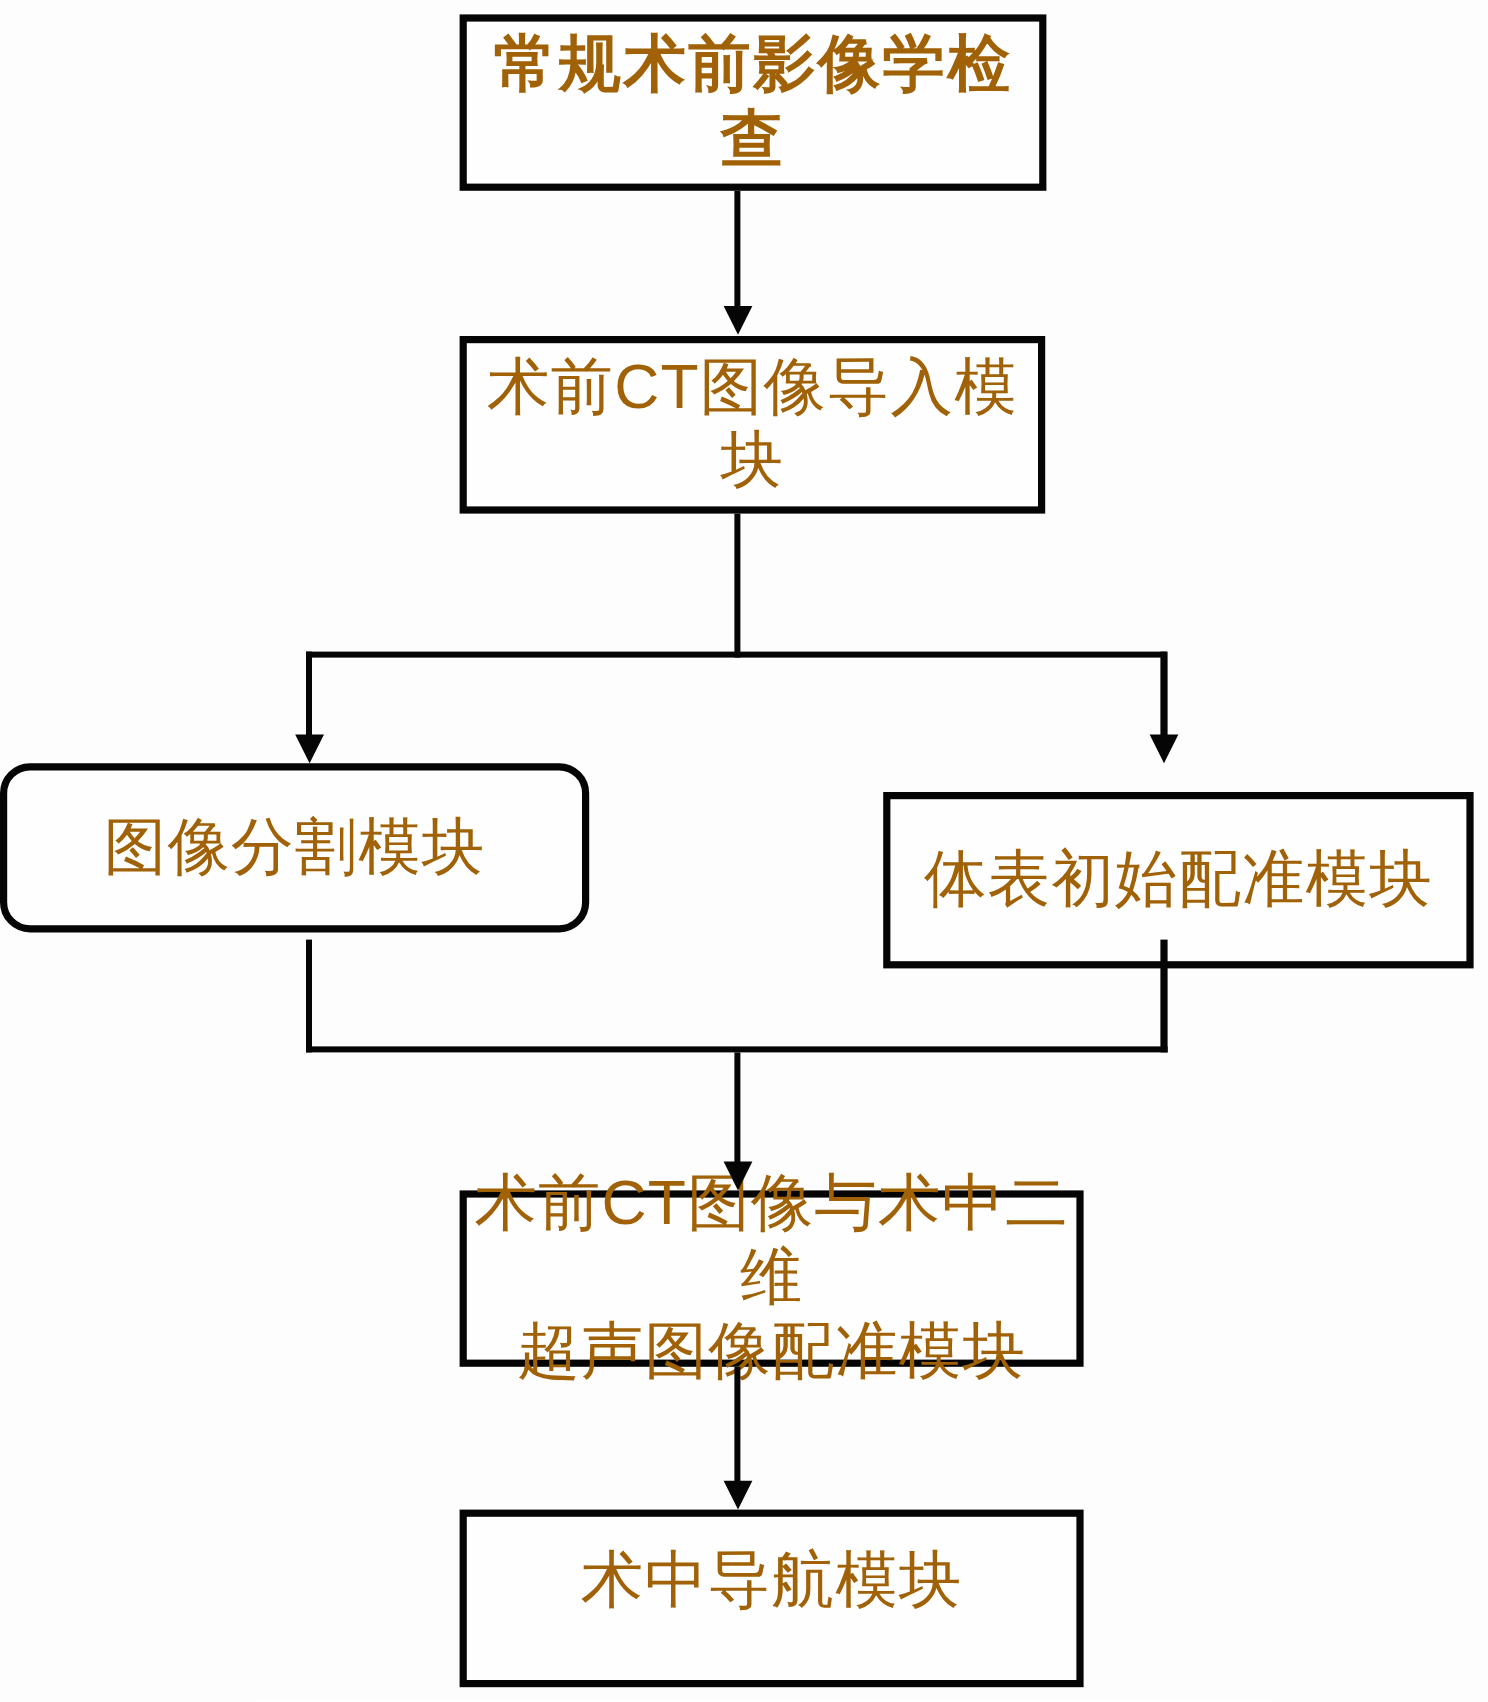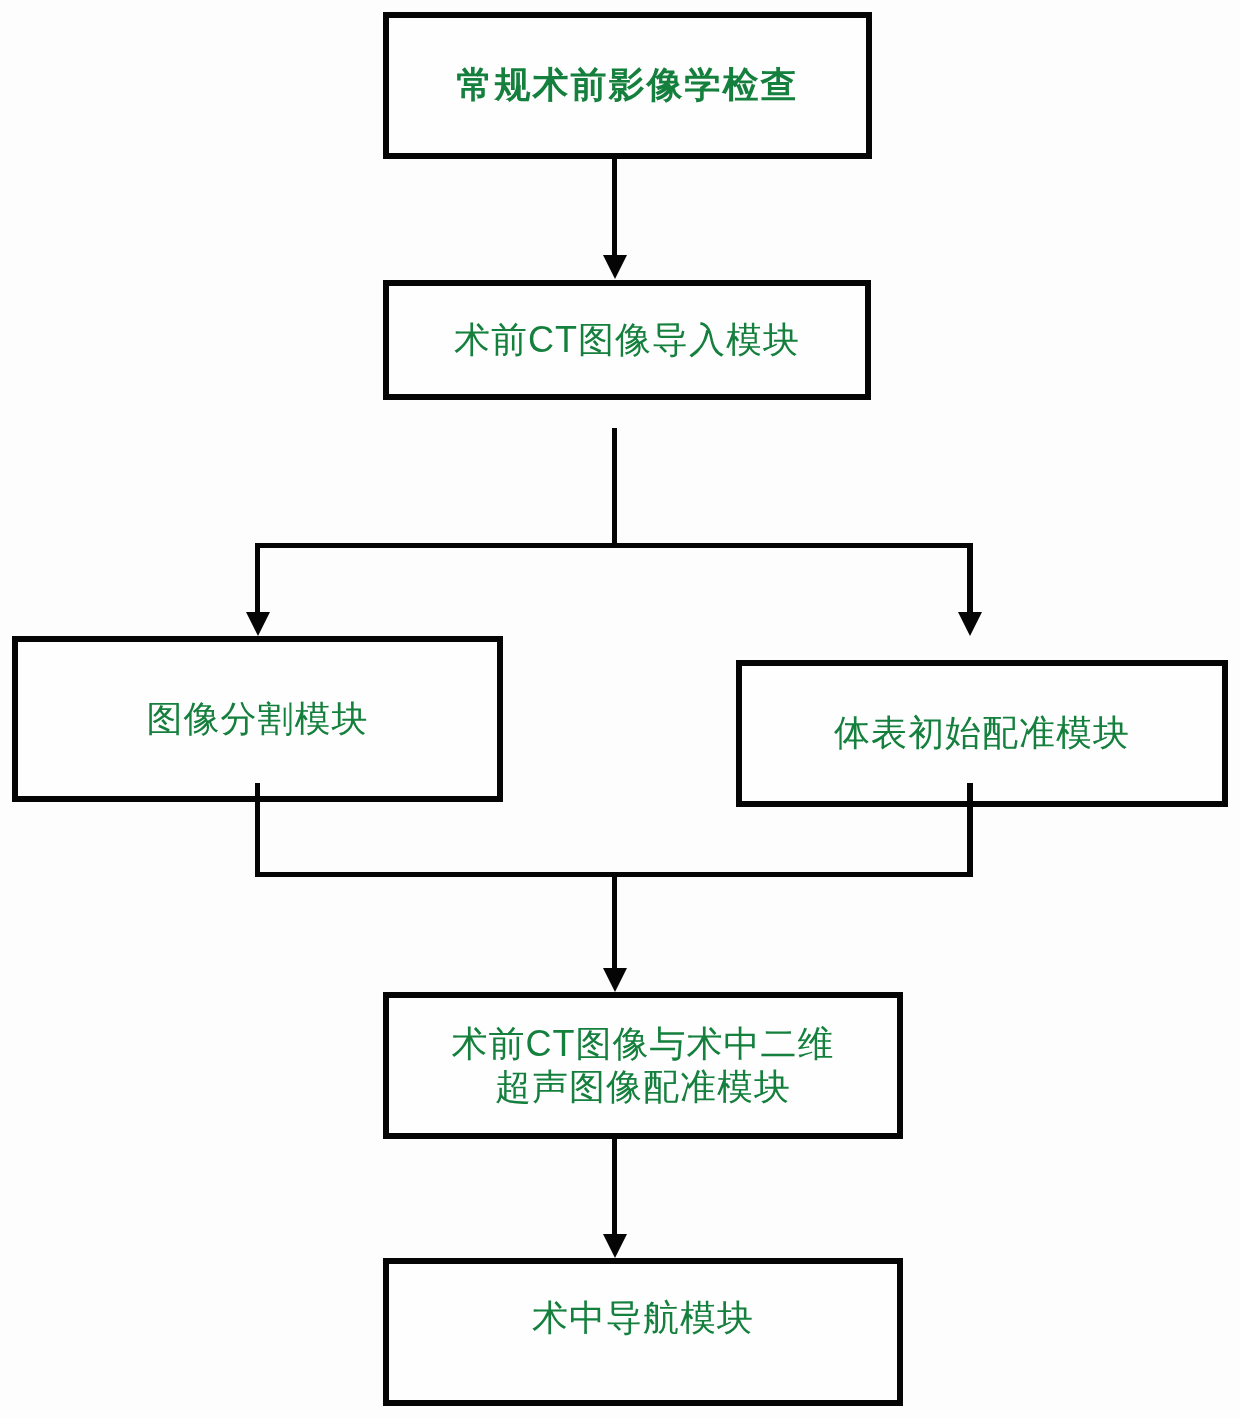--- a/index.html
+++ b/index.html
@@ -18,28 +18,28 @@
   .node {
     position: absolute;
     box-sizing: border-box;
     border: 6px solid #050505;
     background: #fefefe;
     display: flex;
     flex-direction: column;
     align-items: center;
     justify-content: center;
     text-align: center;
-    color: #15803d;
-    font-size: 36px;
+    color: #a16207;
+    font-size: 52px;
     line-height: 1.18;
     letter-spacing: 1px;
   }
   #node-preop-imaging  { left: 383px; top: 12px;   width: 489px; height: 147px; font-weight: bold; letter-spacing: 2px; }
-  #node-ct-import      { left: 383px; top: 280px;  width: 488px; height: 120px; }
-  #node-segmentation   { left: 12px;  top: 636px;  width: 491px; height: 166px; }
+  #node-ct-import      { left: 383px; top: 280px;  width: 488px; height: 148px; }
+  #node-segmentation   { left: 0;  top: 636px;  width: 491px; height: 141px; border-radius: 25px; }
   #node-surface-reg    { left: 736px; top: 660px;  width: 492px; height: 147px; }
   #node-ct-us-reg      { left: 383px; top: 992px;  width: 520px; height: 147px; }
   #node-navigation     { left: 383px; top: 1258px; width: 520px; height: 148px; align-items: center; }
   #node-navigation .label-line { transform: translateY(-14px); }
 
   .vline, .hline {
     position: absolute;
     background: #050505;
   }
   .arrow-down {

